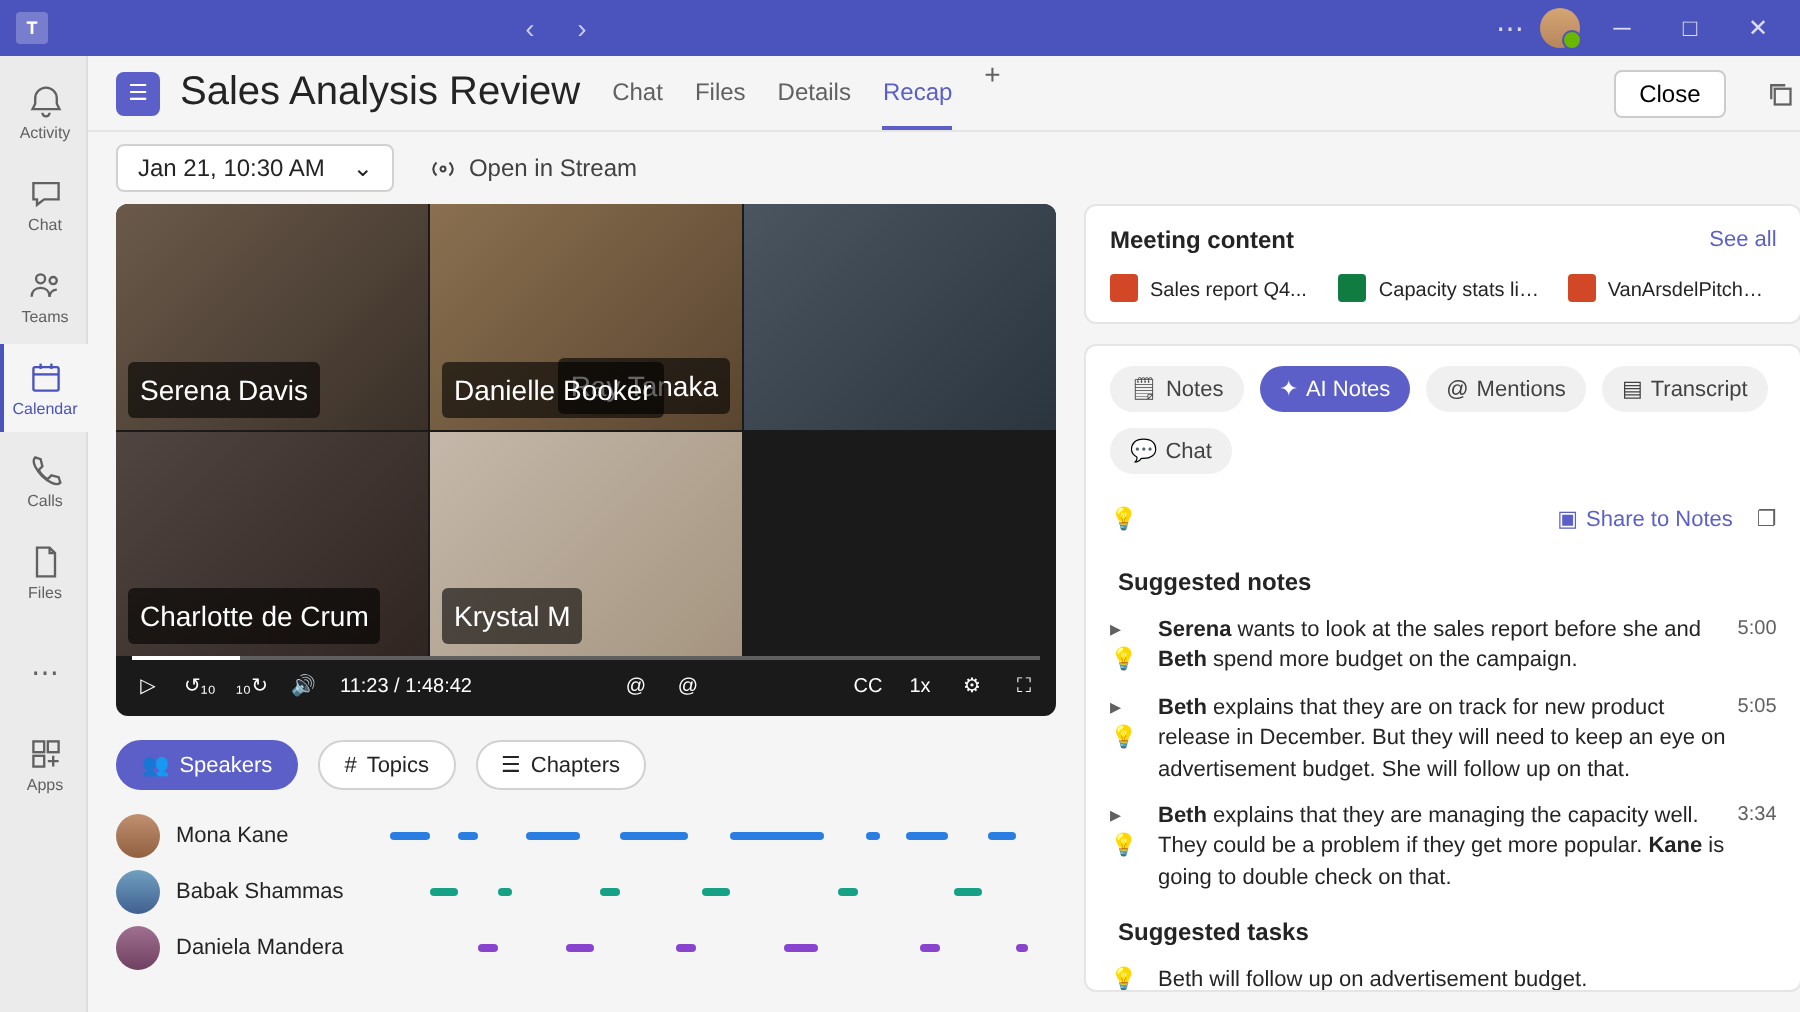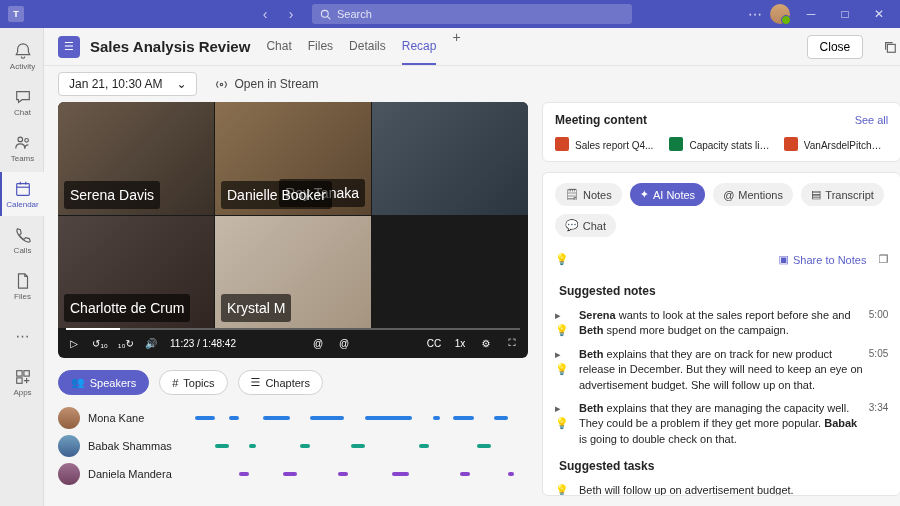--- a/index.html
+++ b/index.html
@@ -16,21 +16,21 @@
 .win-btn{width:26px;height:22px;display:flex;align-items:center;justify-content:center;color:rgba(255,255,255,0.8);cursor:pointer}
 .shell{display:flex;height:478px}
 .railbar{width:44px;background:#ebebeb;display:flex;flex-direction:column;align-items:center;padding-top:6px;gap:2px;border-right:1px solid #ddd}
 .rail-item{width:44px;height:44px;display:flex;flex-direction:column;align-items:center;justify-content:center;color:#616161;cursor:pointer;font-size:8px;gap:2px;border-left:2px solid transparent}
 .rail-item.active{border-left-color:#4b53bc;color:#4b53bc;background:#f5f5f5}
 .rail-icon{width:18px;height:18px;display:flex;align-items:center;justify-content:center}
 .rail-icon svg{width:18px;height:18px}
 .main{flex:1;display:flex;flex-direction:column;background:#f5f5f5}
 .header{height:38px;display:flex;align-items:center;padding:0 14px;gap:10px;border-bottom:1px solid #e5e5e5}
 .doc-icon{width:22px;height:22px;background:#5b5fc7;border-radius:4px;display:flex;align-items:center;justify-content:center;color:#fff;font-size:11px}
-.title{font-size:15px;font-weight:700}
+.title{font-size:20px;font-weight:400}
 .tabs{display:flex;gap:16px;margin-left:6px}
 .tab{font-size:12px;color:#616161;cursor:pointer;padding:10px 0;border-bottom:2px solid transparent}
 .tab.active{color:#5b5fc7;border-bottom-color:#5b5fc7;font-weight:500}
 .addtab{color:#616161;cursor:pointer;font-size:14px}
 .close-btn{margin-left:auto;padding:4px 12px;border:1px solid #ccc;border-radius:4px;background:#fff;cursor:pointer;font-size:12px}
 .popout{width:22px;height:22px;display:flex;align-items:center;justify-content:center;color:#616161;cursor:pointer;margin-left:6px}
 .subbar{height:36px;display:flex;align-items:center;padding:0 14px;gap:18px}
 .dd{display:flex;align-items:center;gap:14px;padding:4px 10px;border:1px solid #d1d1d1;border-radius:4px;background:#fff;cursor:pointer;font-size:12px}
 .open-stream{display:flex;align-items:center;gap:6px;color:#424242;cursor:pointer;font-size:12px}
 .content{flex:1;display:flex;padding:0 14px 10px 14px;gap:14px;overflow:hidden}
@@ -87,27 +87,20 @@
 </style>
 </head>
 <body>
 
 <div class="titlebar">
   <div class="tb-icon">T</div>
   <div class="nav-arrows">
     <div class="nav-btn">‹</div>
     <div class="nav-btn">›</div>
   </div>
-  <div class="searchbox">
-    <svg width="11" height="11" viewBox="0 0 16 16" fill="none" stroke="currentColor" stroke-width="1.5">
-        <circle cx="7" cy="7" r="5"></circle>
-        <line x1="11" y1="11" x2="15" y2="15"></line>
-      </svg>
-    <span style="margin-left:6px">Search</span>
-  </div>
   <div class="tb-right">
     <div class="dots">⋯</div>
     <div class="avatar"></div>
     <div class="win-btn">─</div>
     <div class="win-btn">□</div>
     <div class="win-btn">✕</div>
   </div>
 </div>
 
 <div class="shell">
@@ -373,21 +366,21 @@
                   <div class="note-txt"><b>Serena</b> wants to look at the sales report before she and <b>Beth</b> spend more budget on the campaign.</div>
                   <div class="note-time">5:00</div>
                 </div>
                 <div class="note">
                   <div class="note-ic">▸💡</div>
                   <div class="note-txt"><b>Beth</b> explains that they are on track for new product release in December. But they will need to keep an eye on advertisement budget. She will follow up on that.</div>
                   <div class="note-time">5:05</div>
                 </div>
                 <div class="note">
                   <div class="note-ic">▸💡</div>
-                  <div class="note-txt"><b>Beth</b> explains that they are managing the capacity well. They could be a problem if they get more popular. <b>Babak</b> is going to double check on that.</div>
+                  <div class="note-txt"><b>Beth</b> explains that they are managing the capacity well. They could be a problem if they get more popular. <b>Kane</b> is going to double check on that.</div>
                   <div class="note-time">3:34</div>
                 </div>
               </div>
             <div class="sec-t">Suggested tasks</div>
             <div id="tasks-list">
                 <div class="note">
                   <div class="note-ic">💡</div>
                   <div class="note-txt">Beth will follow up on advertisement budget.</div>
                 </div>
               </div>

